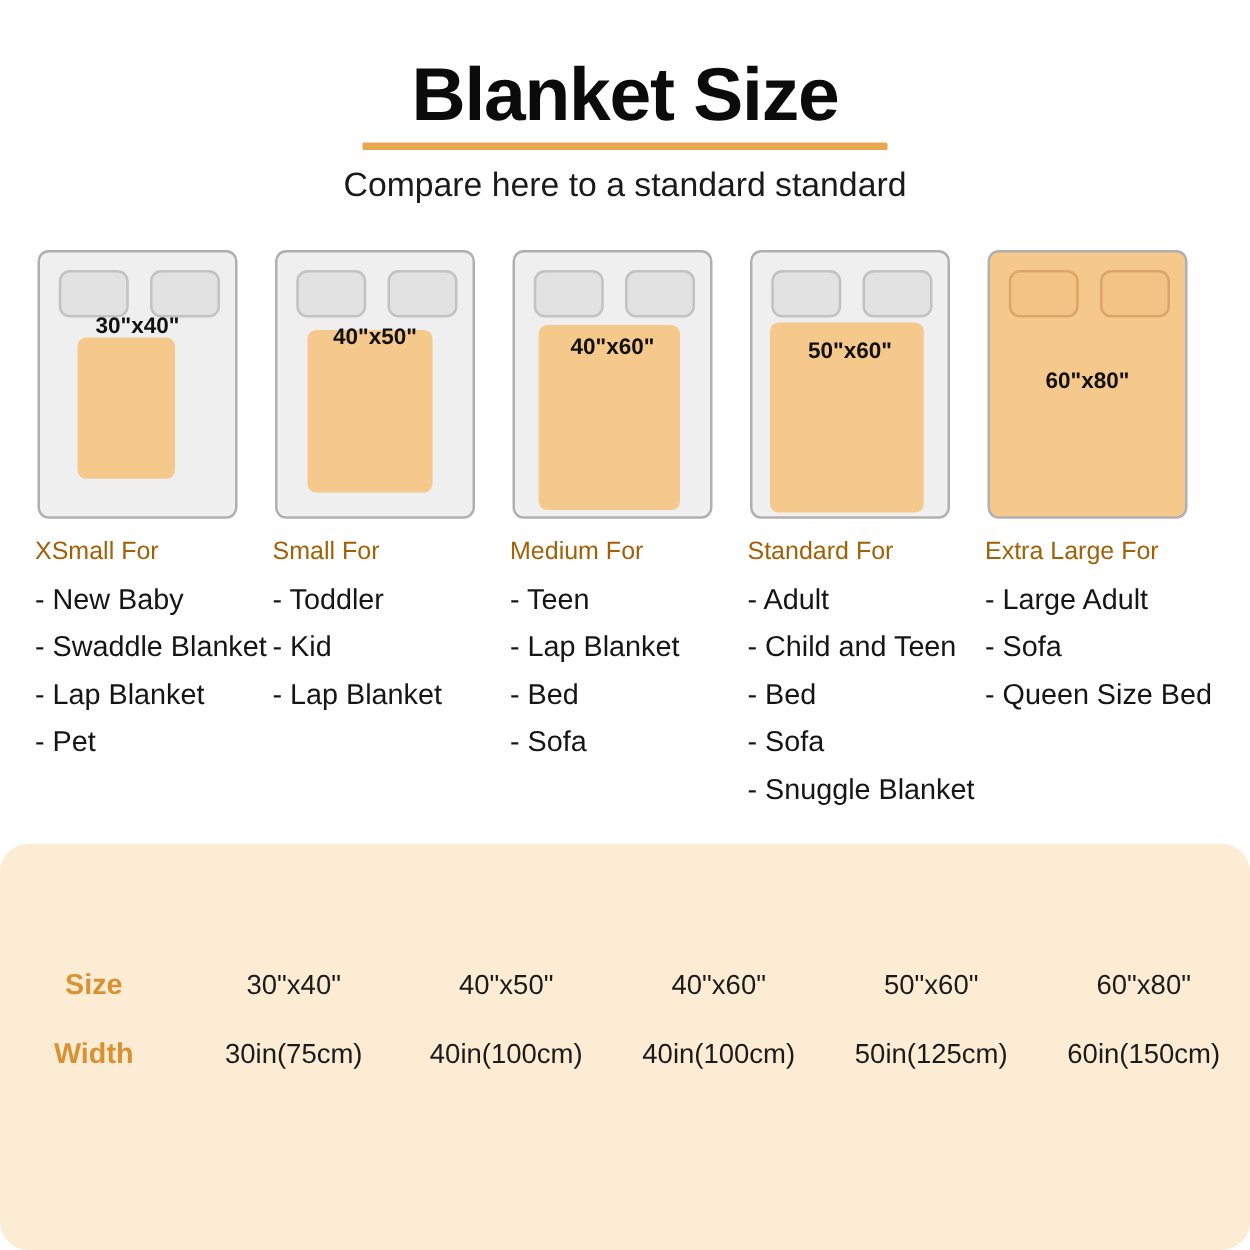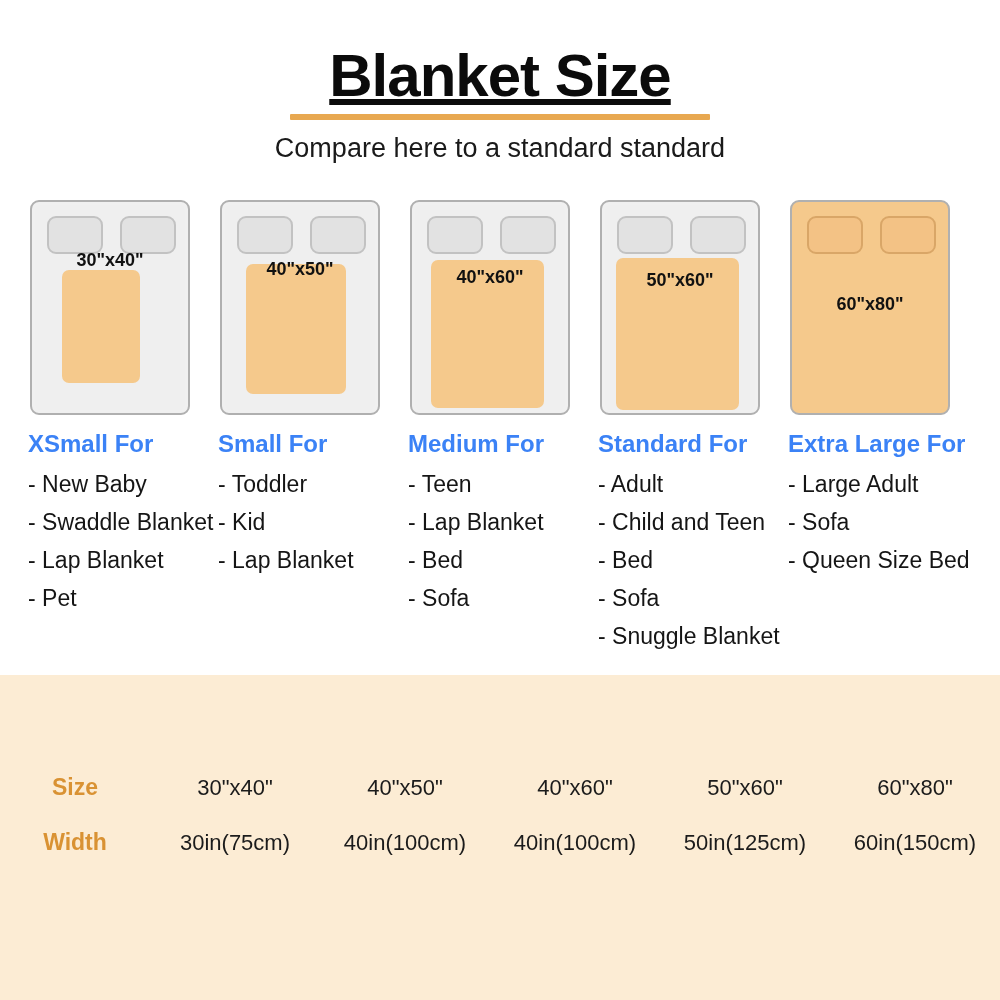--- a/index.html
+++ b/index.html
@@ -21,21 +21,20 @@
     text-align: center;
   }
   .title {
     font-size: 60px;
     font-weight: bold;
     color: #0b0b0b;
     letter-spacing: -1px;
     line-height: 1.0;
     display: inline-block;
     padding: 0 6px 6px 6px;
-    text-decoration: underline;
   }
   .title-underline {
     width: 420px;
     height: 6px;
     background: #e8a850;
     margin: 2px auto 0 auto;
     border-radius: 1px;
   }
   .subtitle {
     font-size: 27px;
@@ -126,41 +125,42 @@
     display: flex;
     padding-left: 28px;
     box-sizing: border-box;
   }
   .cat-col {
     width: 160px;
     margin-right: 30px;
   }
   .cat-col:last-child { margin-right: 0; }
   .cat-title {
-    font-size: 24px;
-    font-weight: bold;
-    color: #3b82f6;
+    font-size: 20px;
+    font-weight: normal;
+    color: #a16207;
     white-space: nowrap;
     margin-bottom: 13px;
   }
   .cat-item {
     font-size: 23px;
     color: #151515;
     white-space: nowrap;
     margin-bottom: 11px;
   }
 
   
   .spec-panel {
     position: absolute;
     left: 0;
     top: 675px;
     width: 1000px;
     height: 325px;
     background: #fcecd4;
+    border-radius: 23px;
   }
   .spec-table {
     position: absolute;
     top: 85px;
     left: 0;
     width: 1000px;
     border-collapse: collapse;
   }
   .spec-table td {
     padding: 0;

